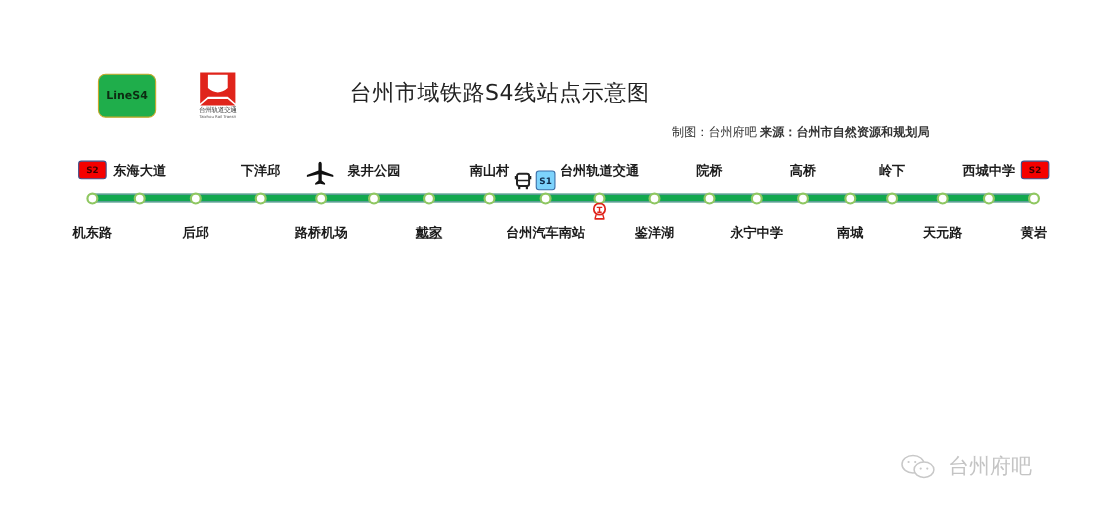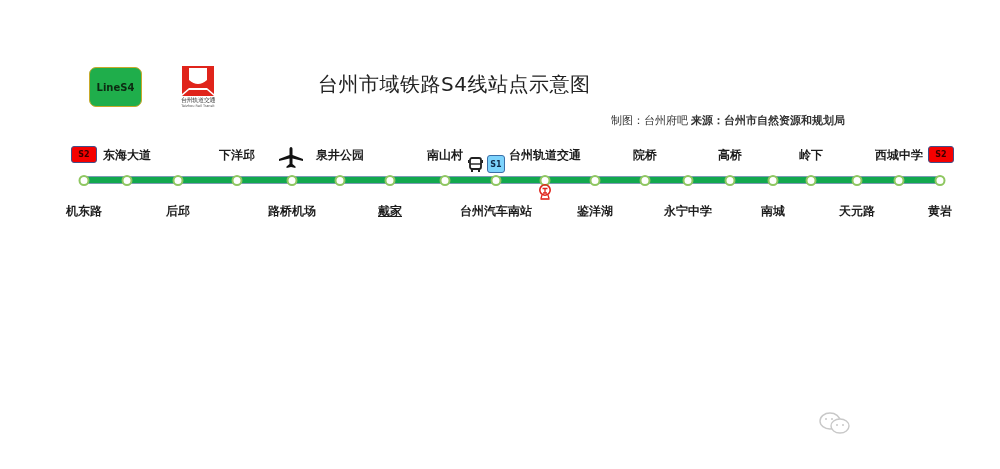--- a/index.html
+++ b/index.html
@@ -115,13 +115,14 @@
 
 <div class="abs watermark">
   <svg width="36" height="24" viewBox="0 0 36 24">
     <ellipse cx="12" cy="10" rx="10" ry="8" fill="none" stroke="#c8c8c8" stroke-width="1.4"></ellipse>
     <ellipse cx="22" cy="15" rx="9" ry="7" fill="#fff" stroke="#c8c8c8" stroke-width="1.4"></ellipse>
     <circle cx="8" cy="8" r="1" fill="#c8c8c8"></circle>
       <circle cx="14" cy="8" r="1" fill="#c8c8c8"></circle>
     <circle cx="19" cy="14" r="1" fill="#c8c8c8"></circle>
       <circle cx="25" cy="14" r="1" fill="#c8c8c8"></circle>
   </svg>
+  <span>台州府吧</span>
 </div>
 
 </body></html>

